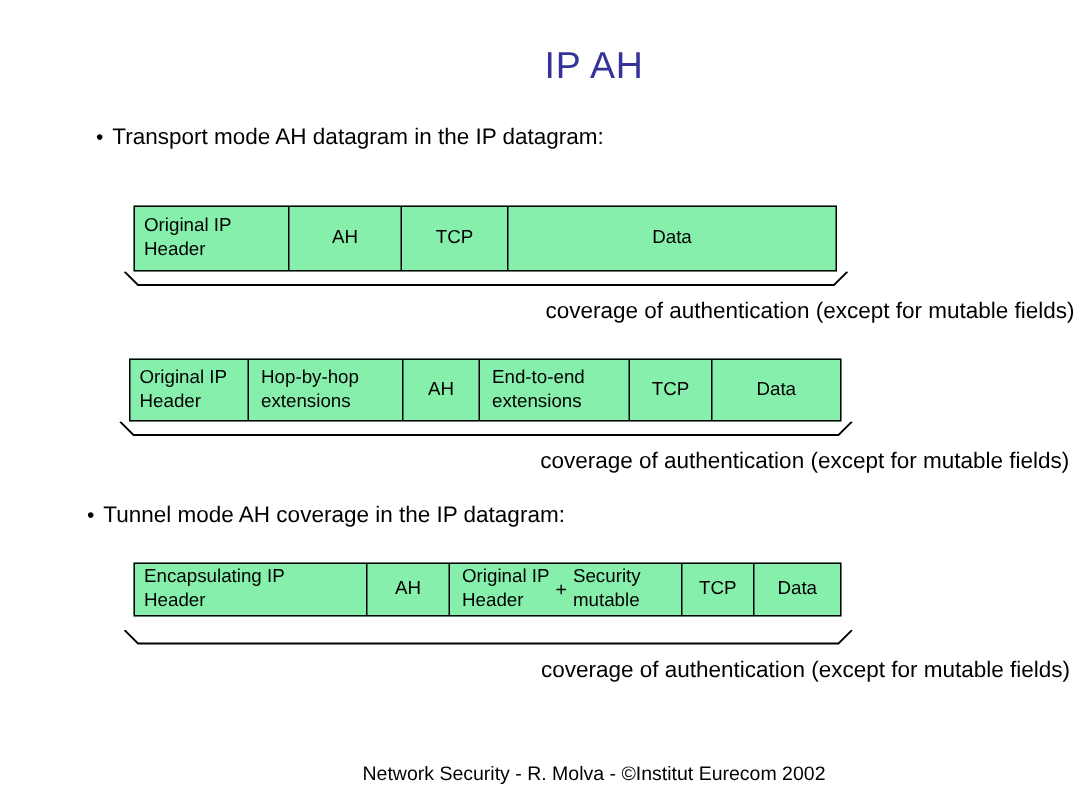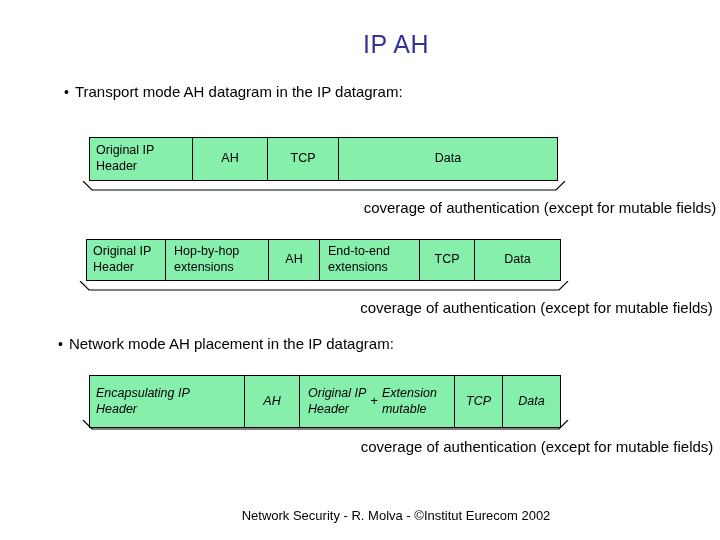--- a/index.html
+++ b/index.html
@@ -95,21 +95,21 @@
     padding: 0 4px;
     align-self: center;
   }
   .cell.combo .sub {
     display: block;
     white-space: nowrap;
   }
 
   .dg-ipv4   { left: 53px;  top: 137px; width: 469px; height: 44px; }
   .dg-ipv6   { left: 50px;  top: 239px; width: 475px; height: 42px; }
-  .dg-tunnel { left: 53px;  top: 375px; width: 472px; height: 53px; font-style: italic; }
+  .dg-tunnel { left: 53px;  top: 375px; width: 472px; height: 36px; }
 
   
   .brace {
     position: absolute;
     height: 12px;
   }
   .brace svg { display: block; width: 100%; height: 12px; }
 
   .brace-ipv4   { left: 46px; top: 181px; width: 484px; }
   .brace-ipv6   { left: 43px; top: 281px; width: 490px; }
@@ -219,21 +219,21 @@
 
   <div class="brace brace-ipv6">
     <svg viewBox="0 0 490 12" preserveAspectRatio="none" xmlns="http://www.w3.org/2000/svg">
       <path d="M1,0 L10,9 L480,9 L489,0" fill="none" stroke="#000000" stroke-width="1.2"></path>
     </svg>
   </div>
 
   <div class="coverage-text cov-ipv6">coverage of authentication (except for mutable fields)</div>
 
   <div class="bullet bullet-tunnel">
-    <span class="dot">•</span><span>Network mode AH placement in the IP datagram:</span>
+    <span class="dot">•</span><span>Tunnel mode AH coverage in the IP datagram:</span>
   </div>
 
   <div class="datagram dg-tunnel" id="dg-tunnel">
       <div class="cell left" style="width: 157px; flex: 0 0 157px;">
         <span class="txt">
           <span style="display: block;">Encapsulating IP</span>
           <span style="display: block;">Header</span>
         </span>
       </div>
       <div class="cell center" style="width: 55px; flex: 0 0 55px;">
@@ -241,21 +241,21 @@
           <span style="display: block;">AH</span>
         </span>
       </div>
       <div class="cell combo" style="width: 155px; flex: 0 0 155px;">
         <span class="sub">
           <span style="display: block;">Original IP</span>
           <span style="display: block;">Header</span>
         </span>
         <span class="plus">+</span>
         <span class="sub">
-          <span style="display: block;">Extension</span>
+          <span style="display: block;">Security</span>
           <span style="display: block;">mutable</span>
         </span>
       </div>
       <div class="cell center" style="width: 48px; flex: 0 0 48px;">
         <span class="txt">
           <span style="display: block;">TCP</span>
         </span>
       </div>
       <div class="cell center" style="width: 57px; flex: 0 0 57px;">
         <span class="txt">

